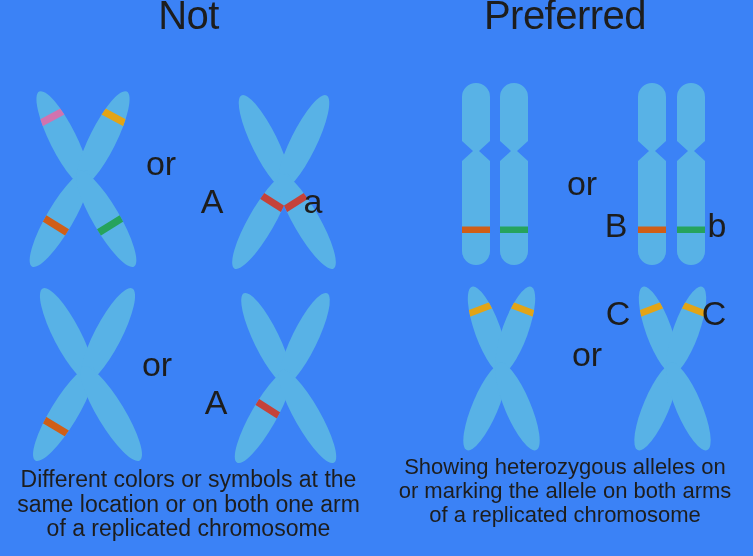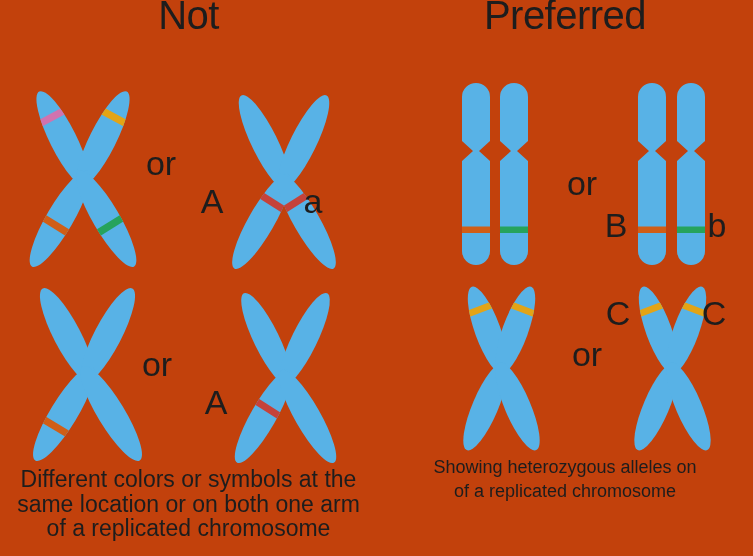--- a/index.html
+++ b/index.html
@@ -1,24 +1,24 @@
 <!DOCTYPE html>
 <html><head>
 <meta charset="utf-8">
 <style>
   html,body{margin:0;padding:0;background:#fff;}
-  .stage{position:relative;width:753px;height:556px;background:#c2410c;overflow:hidden;
+  .stage{position:relative;width:753px;height:556px;background:#3b82f6;overflow:hidden;
          font-family:"Liberation Sans",sans-serif;color:#1d1d1d;}
   .abs{position:absolute;}
   .title{font-size:40px;line-height:37px;text-align:center;letter-spacing:-0.5px;}
   .lbl{font-size:34px;line-height:34px;width:40px;text-align:center;}
   .orlbl{font-size:34px;line-height:34px;width:40px;text-align:center;}
   .caption{text-align:center;}
   .caption.left-cap{font-size:23px;line-height:24.5px;text-align:center;}
-  .caption.right-cap{font-size:18px;line-height:24px;}
+  .caption.right-cap{font-size:22px;line-height:24px;}
   svg{display:block;overflow:visible;}
 </style>
 </head>
 <body>
 
 <div class="stage">
 
   <svg width="0" height="0" class="abs" aria-hidden="true">
     <defs>
       <g id="shapeXA">
@@ -150,16 +150,17 @@
     <g clip-path="url(#clipXB)" stroke-width="7">
       <line x1="11.5" y1="35.1" x2="43.3" y2="23.3" stroke="#e3a416"></line>
       <line x1="56.7" y1="23.3" x2="88.5" y2="35.1" stroke="#e3a416"></line>
     </g>
   </svg>
   <div class="abs lbl" style="left:598px;top:296px">C</div>
   <div class="abs lbl" style="left:694px;top:296px">C</div>
 
   <div class="abs caption right-cap" style="left:377px;top:455px;width:376px">
     <div>Showing heterozygous alleles on</div>
+    <div>or marking the allele on both arms</div>
     <div>of a replicated chromosome</div>
   </div>
 
 </div>
 
 </body></html>

